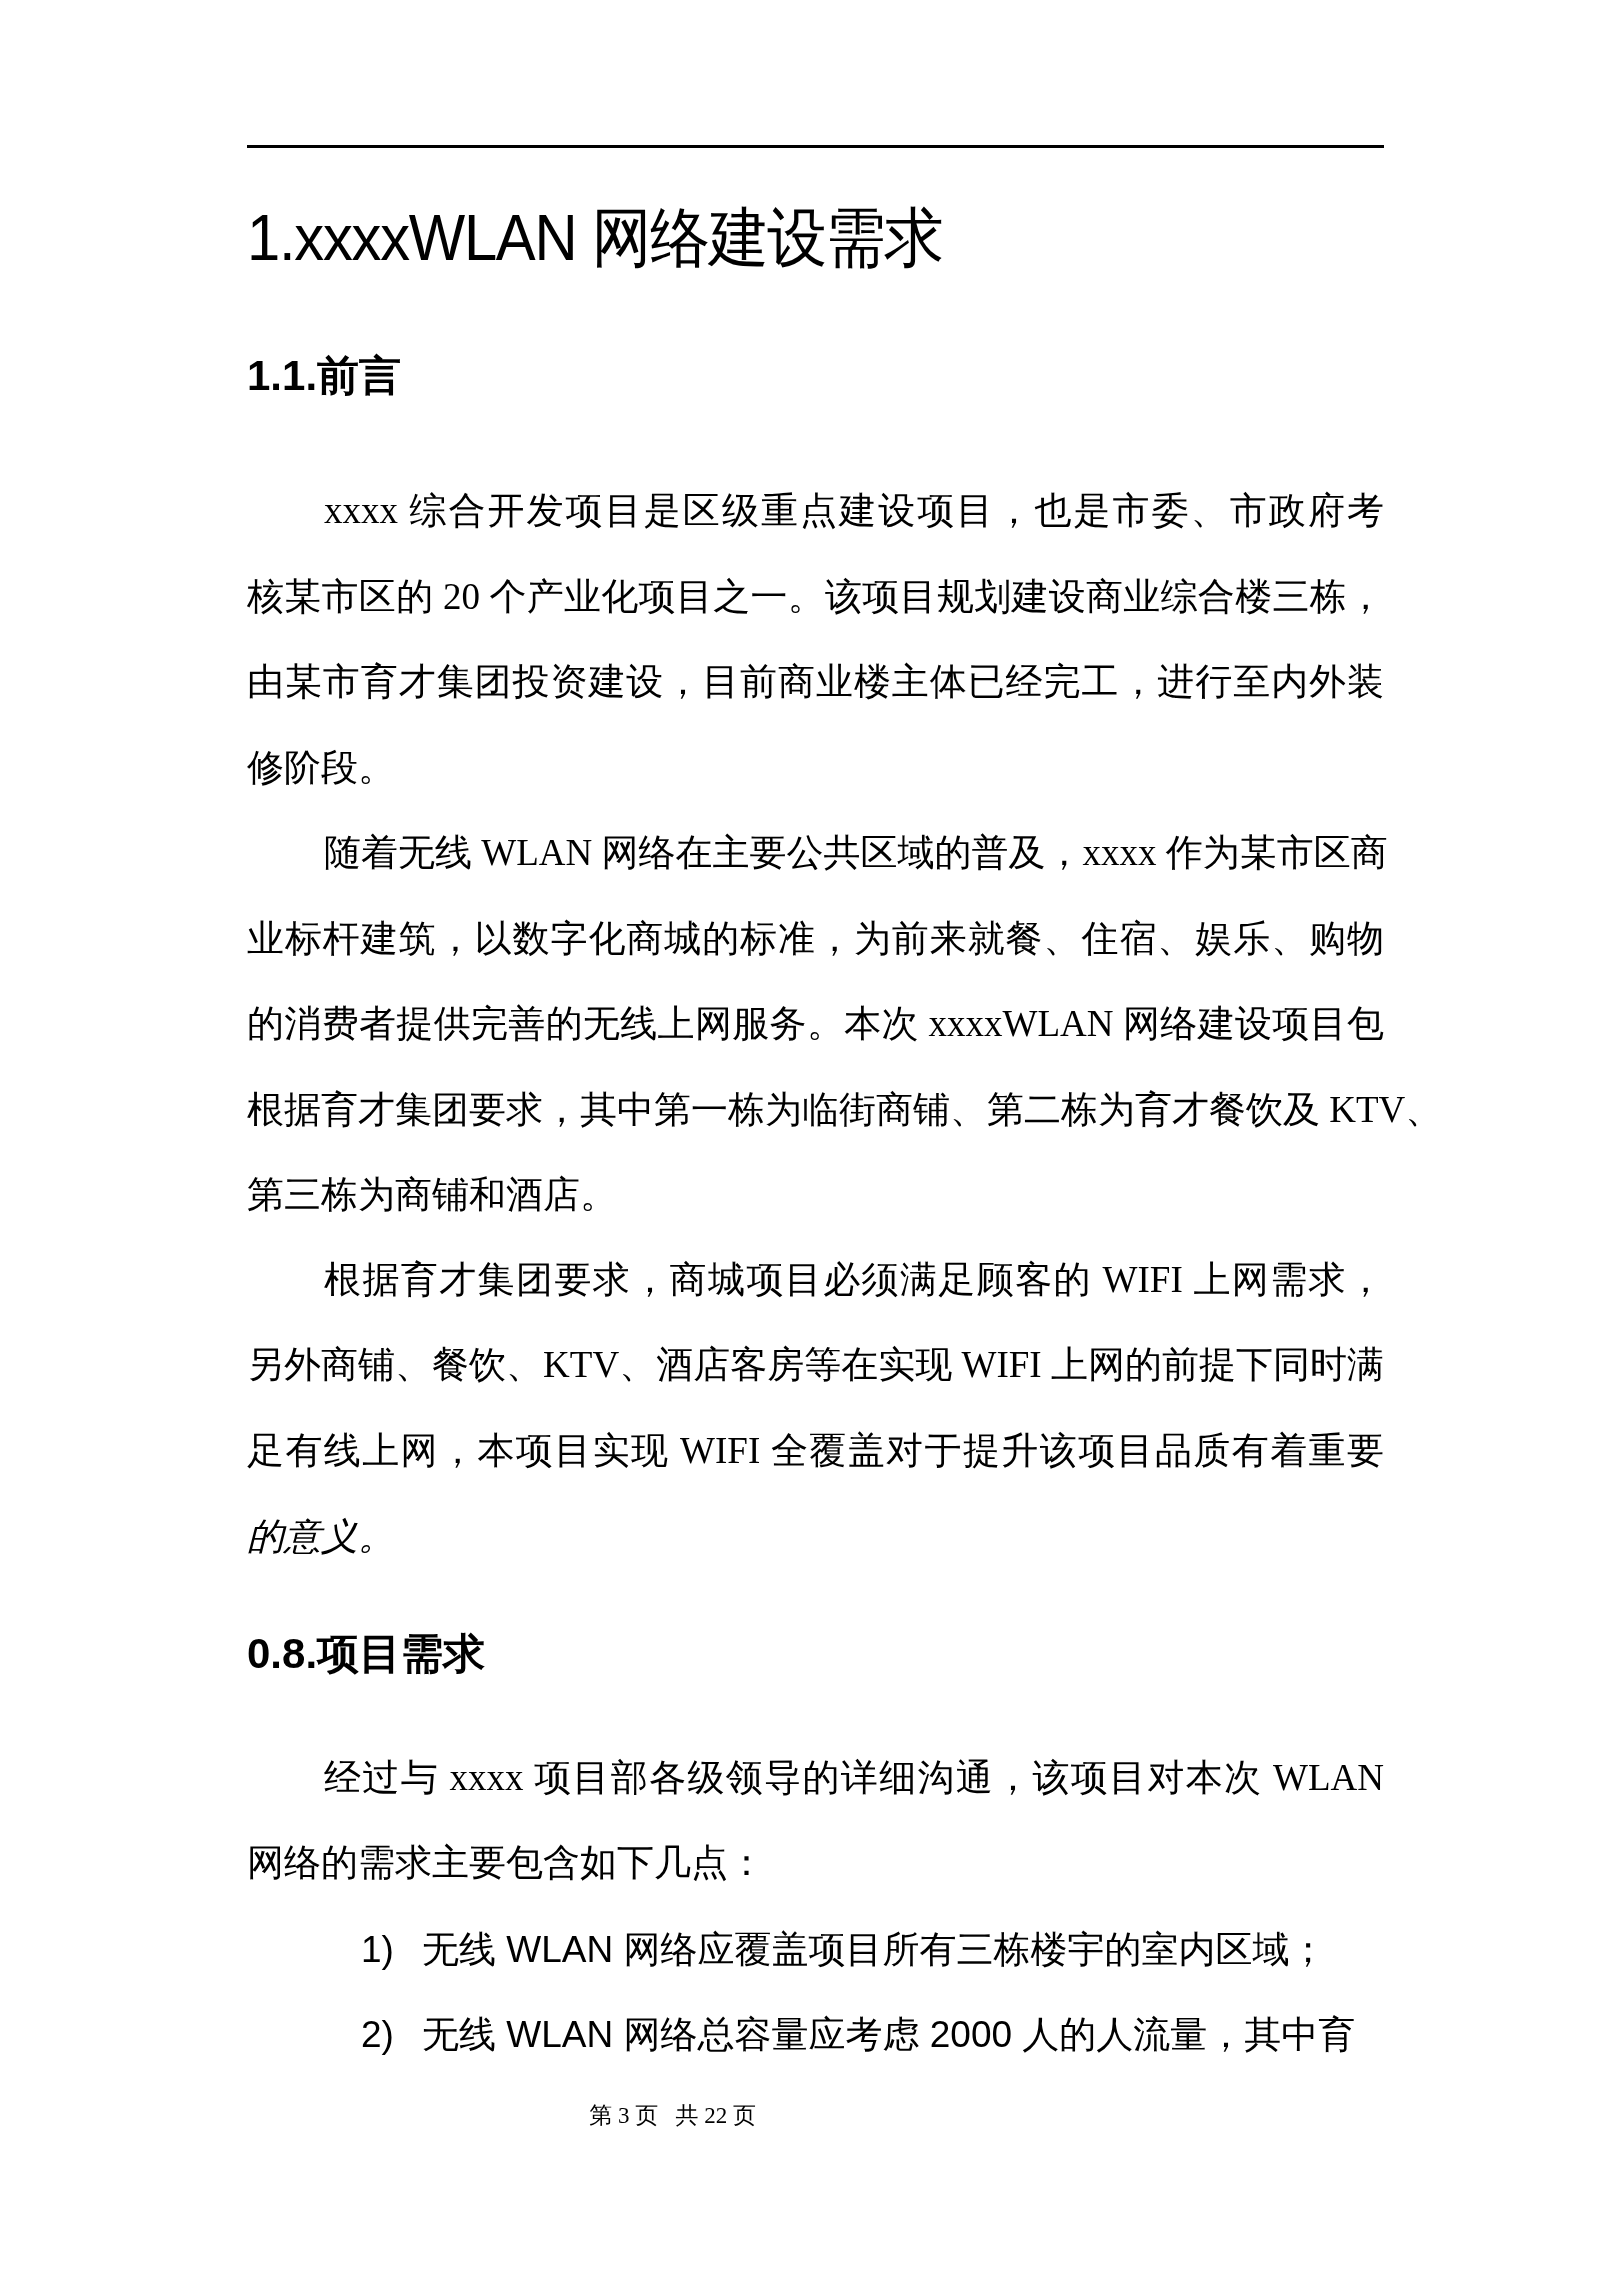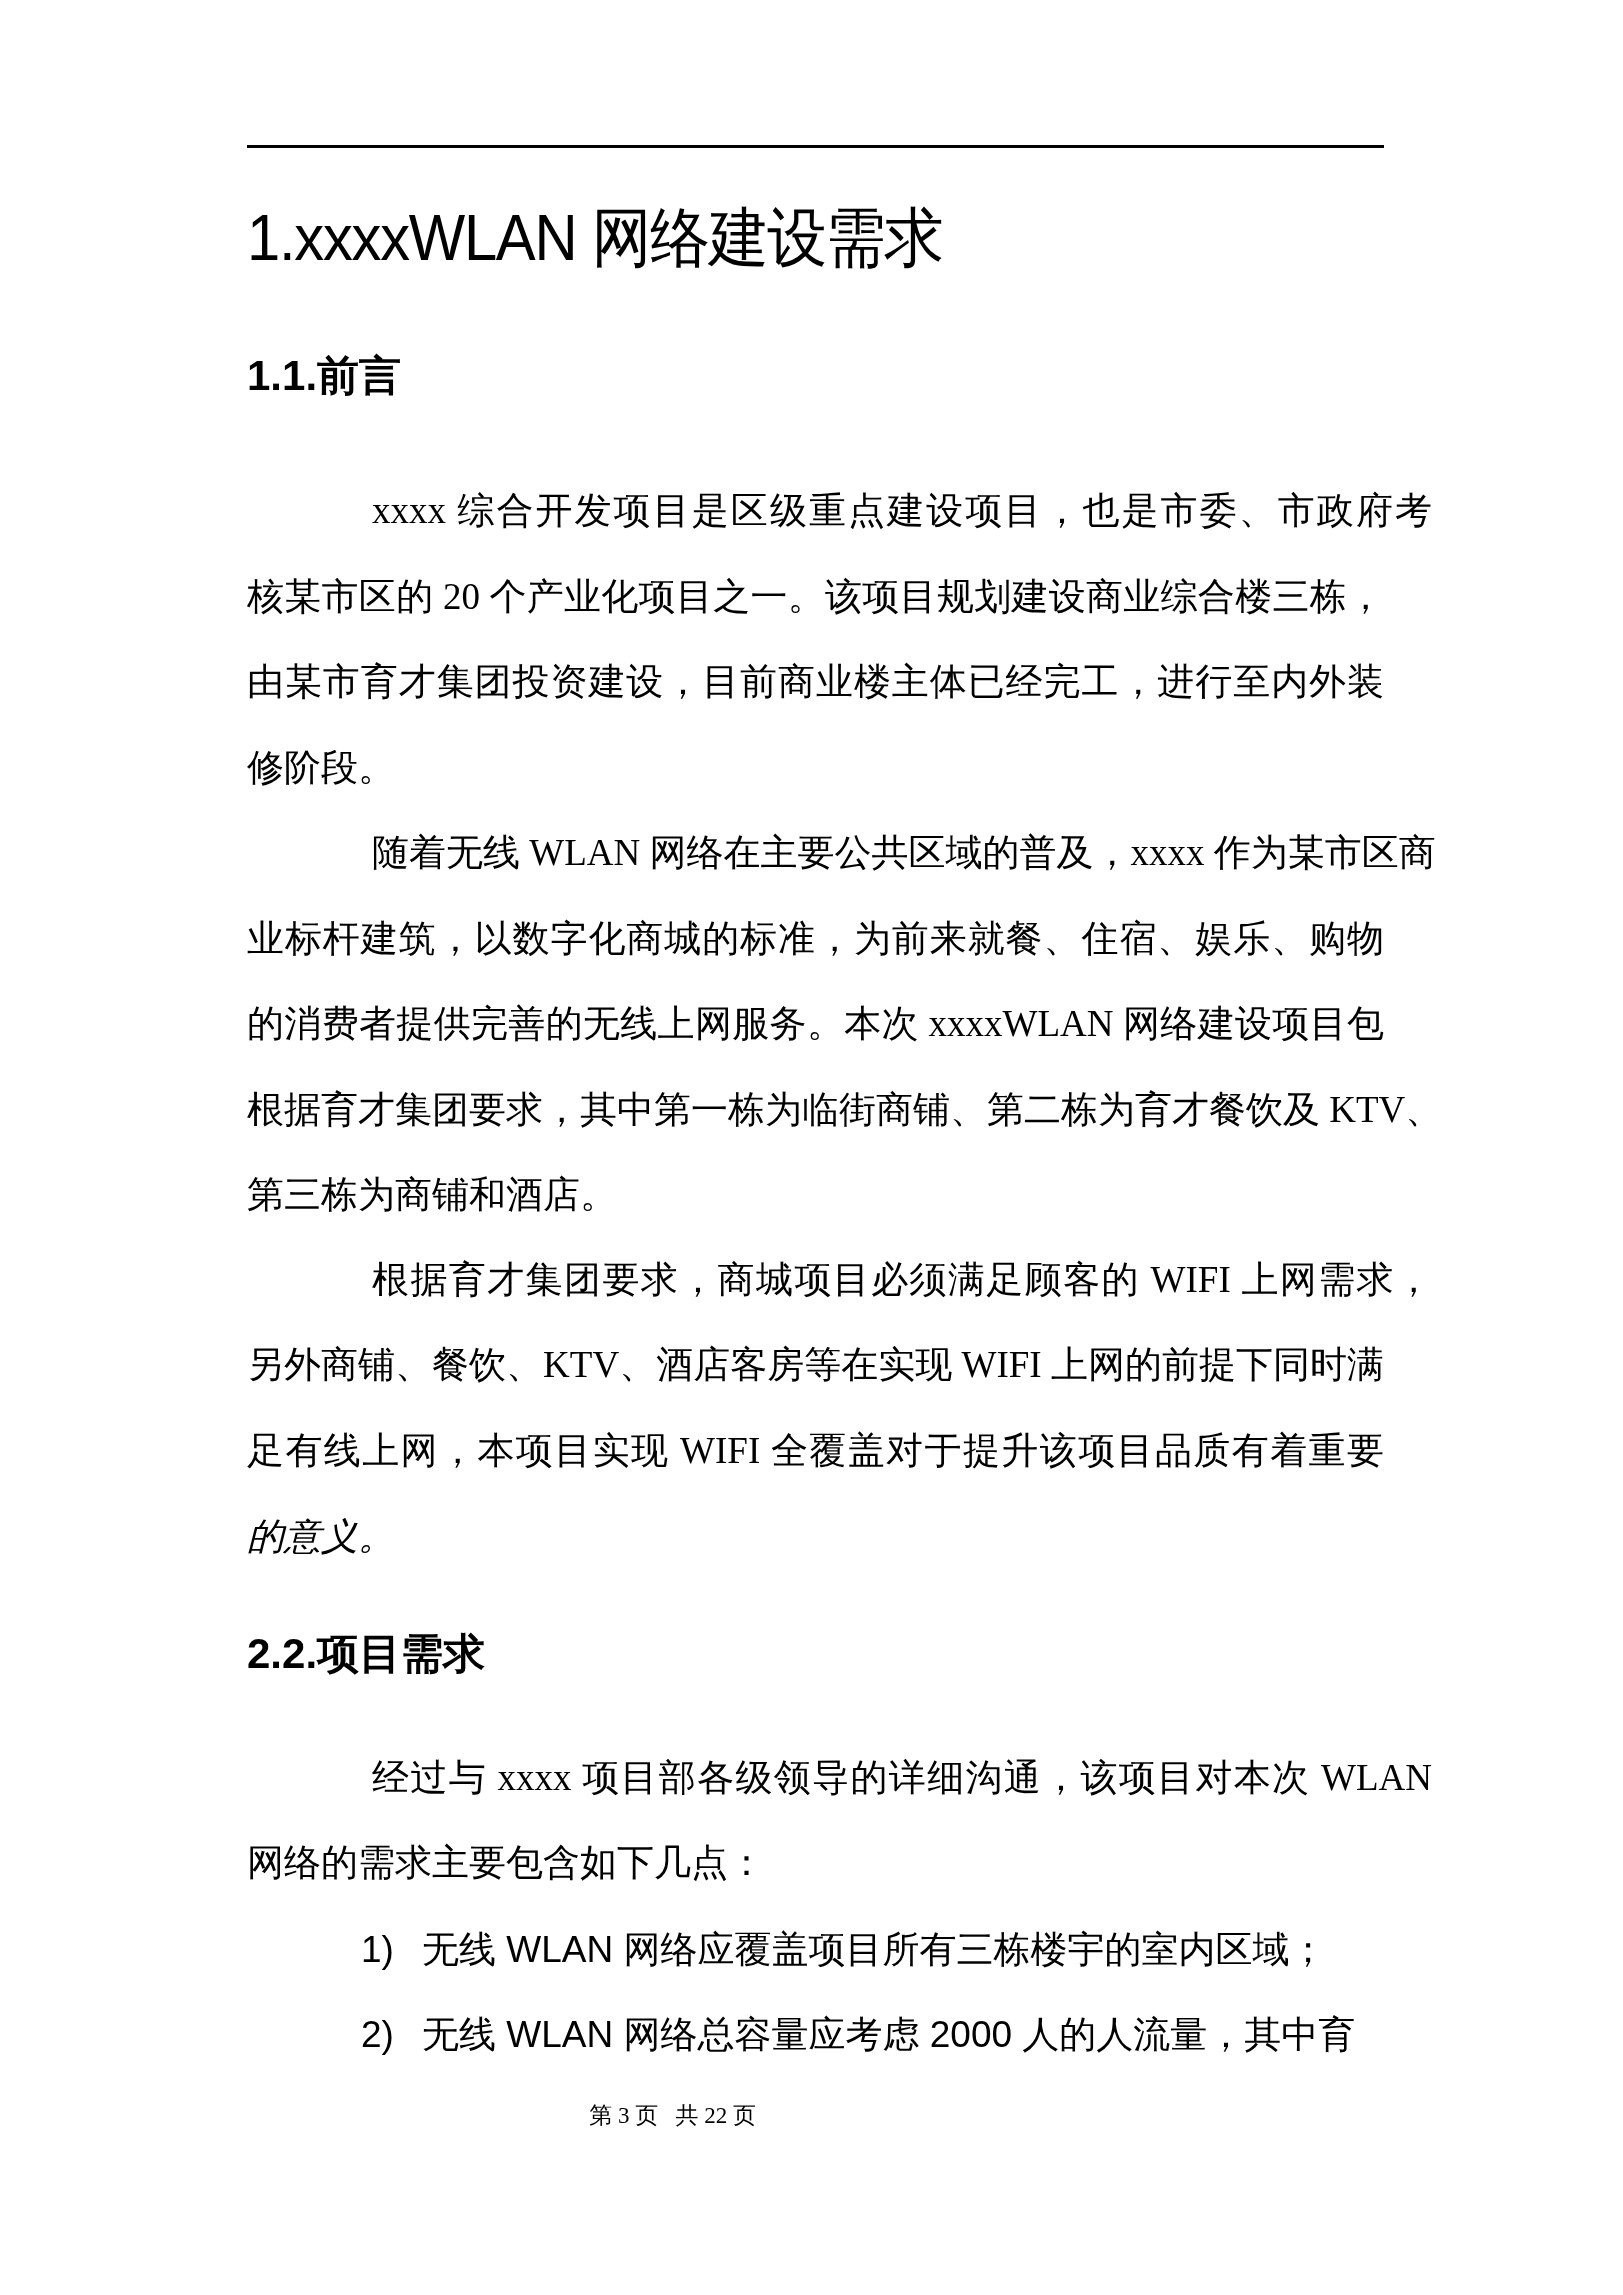--- a/index.html
+++ b/index.html
@@ -2,21 +2,21 @@
 <html style="font-size:11px"><head>
 <meta charset="utf-8">
 <style>
   html, body { margin:0; padding:0; background:#ffffff; }
   body { width:1623px; height:2295px; position:relative; overflow:hidden; color:#000; }
   .rule { position:absolute; left:247px; top:145px; width:1137px; height:3.4px; background:#000; }
   .h1 { position:absolute; left:247px; top:205px; font-family:"Liberation Sans","DejaVu Sans",sans-serif; font-size:65px; font-weight:normal; letter-spacing:-1.4px; line-height:1; white-space:nowrap; transform:scaleX(0.92); transform-origin:left; }
   .h2 { position:absolute; left:247px; font-family:"Liberation Sans","DejaVu Sans",sans-serif; font-size:42px; font-weight:bold; line-height:1; white-space:nowrap;text-align:center; }
   .line { position:absolute; left:247px; width:1137px; font-family:"Liberation Serif","DejaVu Serif",serif; font-size:37px; line-height:1; white-space:nowrap; text-align:justify; text-align-last:justify; }
   .line.last { text-align-last:left; }
-  .line.indent { left:324px; width:1060px;margin-left:48px; }
+  .line.indent { left:324px; width:1060px; }
   .li { position:absolute; left:361px; font-family:Liberation Sans, sans-serif; font-size:37px; line-height:1; white-space:nowrap; }
   .li .num { display:inline-block; width:61px; }
   .footer { position:absolute; left:0; width:1345px; top:2100px; text-align:center; font-family:"Liberation Serif","DejaVu Serif",serif; font-size:23px; white-space:pre; }
 </style>
 </head>
 <body>
 
 <div>
   <div class="rule"></div>
 
@@ -33,21 +33,21 @@
   <div class="line" style="top:920px;">业标杆建筑，以数字化商城的标准，为前来就餐、住宿、娱乐、购物</div>
   <div class="line" style="top:1005px;">的消费者提供完善的无线上网服务。本次 xxxxWLAN 网络建设项目包</div>
   <div class="line" style="top:1091px;">根据育才集团要求，其中第一栋为临街商铺、第二栋为育才餐饮及 KTV、</div>
   <div class="line last" style="top:1176px;">第三栋为商铺和酒店。</div>
 
   <div class="line indent" style="top:1261px;">根据育才集团要求，商城项目必须满足顾客的 WIFI 上网需求，</div>
   <div class="line" style="top:1346px;">另外商铺、餐饮、KTV、酒店客房等在实现 WIFI 上网的前提下同时满</div>
   <div class="line" style="top:1432px;">足有线上网，本项目实现 WIFI 全覆盖对于提升该项目品质有着重要</div>
   <div class="line last" style="top:1518px;font-style:italic;">的意义。</div>
 
-  <div class="h2" style="top:1633px;">2.2.项目需求</div>
+  <div class="h2" style="top:1633px;">0.8.项目需求</div>
 
   <div class="line indent" style="top:1759px;">经过与 xxxx 项目部各级领导的详细沟通，该项目对本次 WLAN</div>
   <div class="line last" style="top:1844px;">网络的需求主要包含如下几点：</div>
 
   <div class="li" style="top:1931px;">
     <span class="num">1)</span><span>无线 WLAN 网络应覆盖项目所有三栋楼宇的室内区域；</span>
   </div>
   <div class="li" style="top:2016px;">
     <span class="num">2)</span><span>无线 WLAN 网络总容量应考虑 2000 人的人流量，其中育</span>
   </div>

